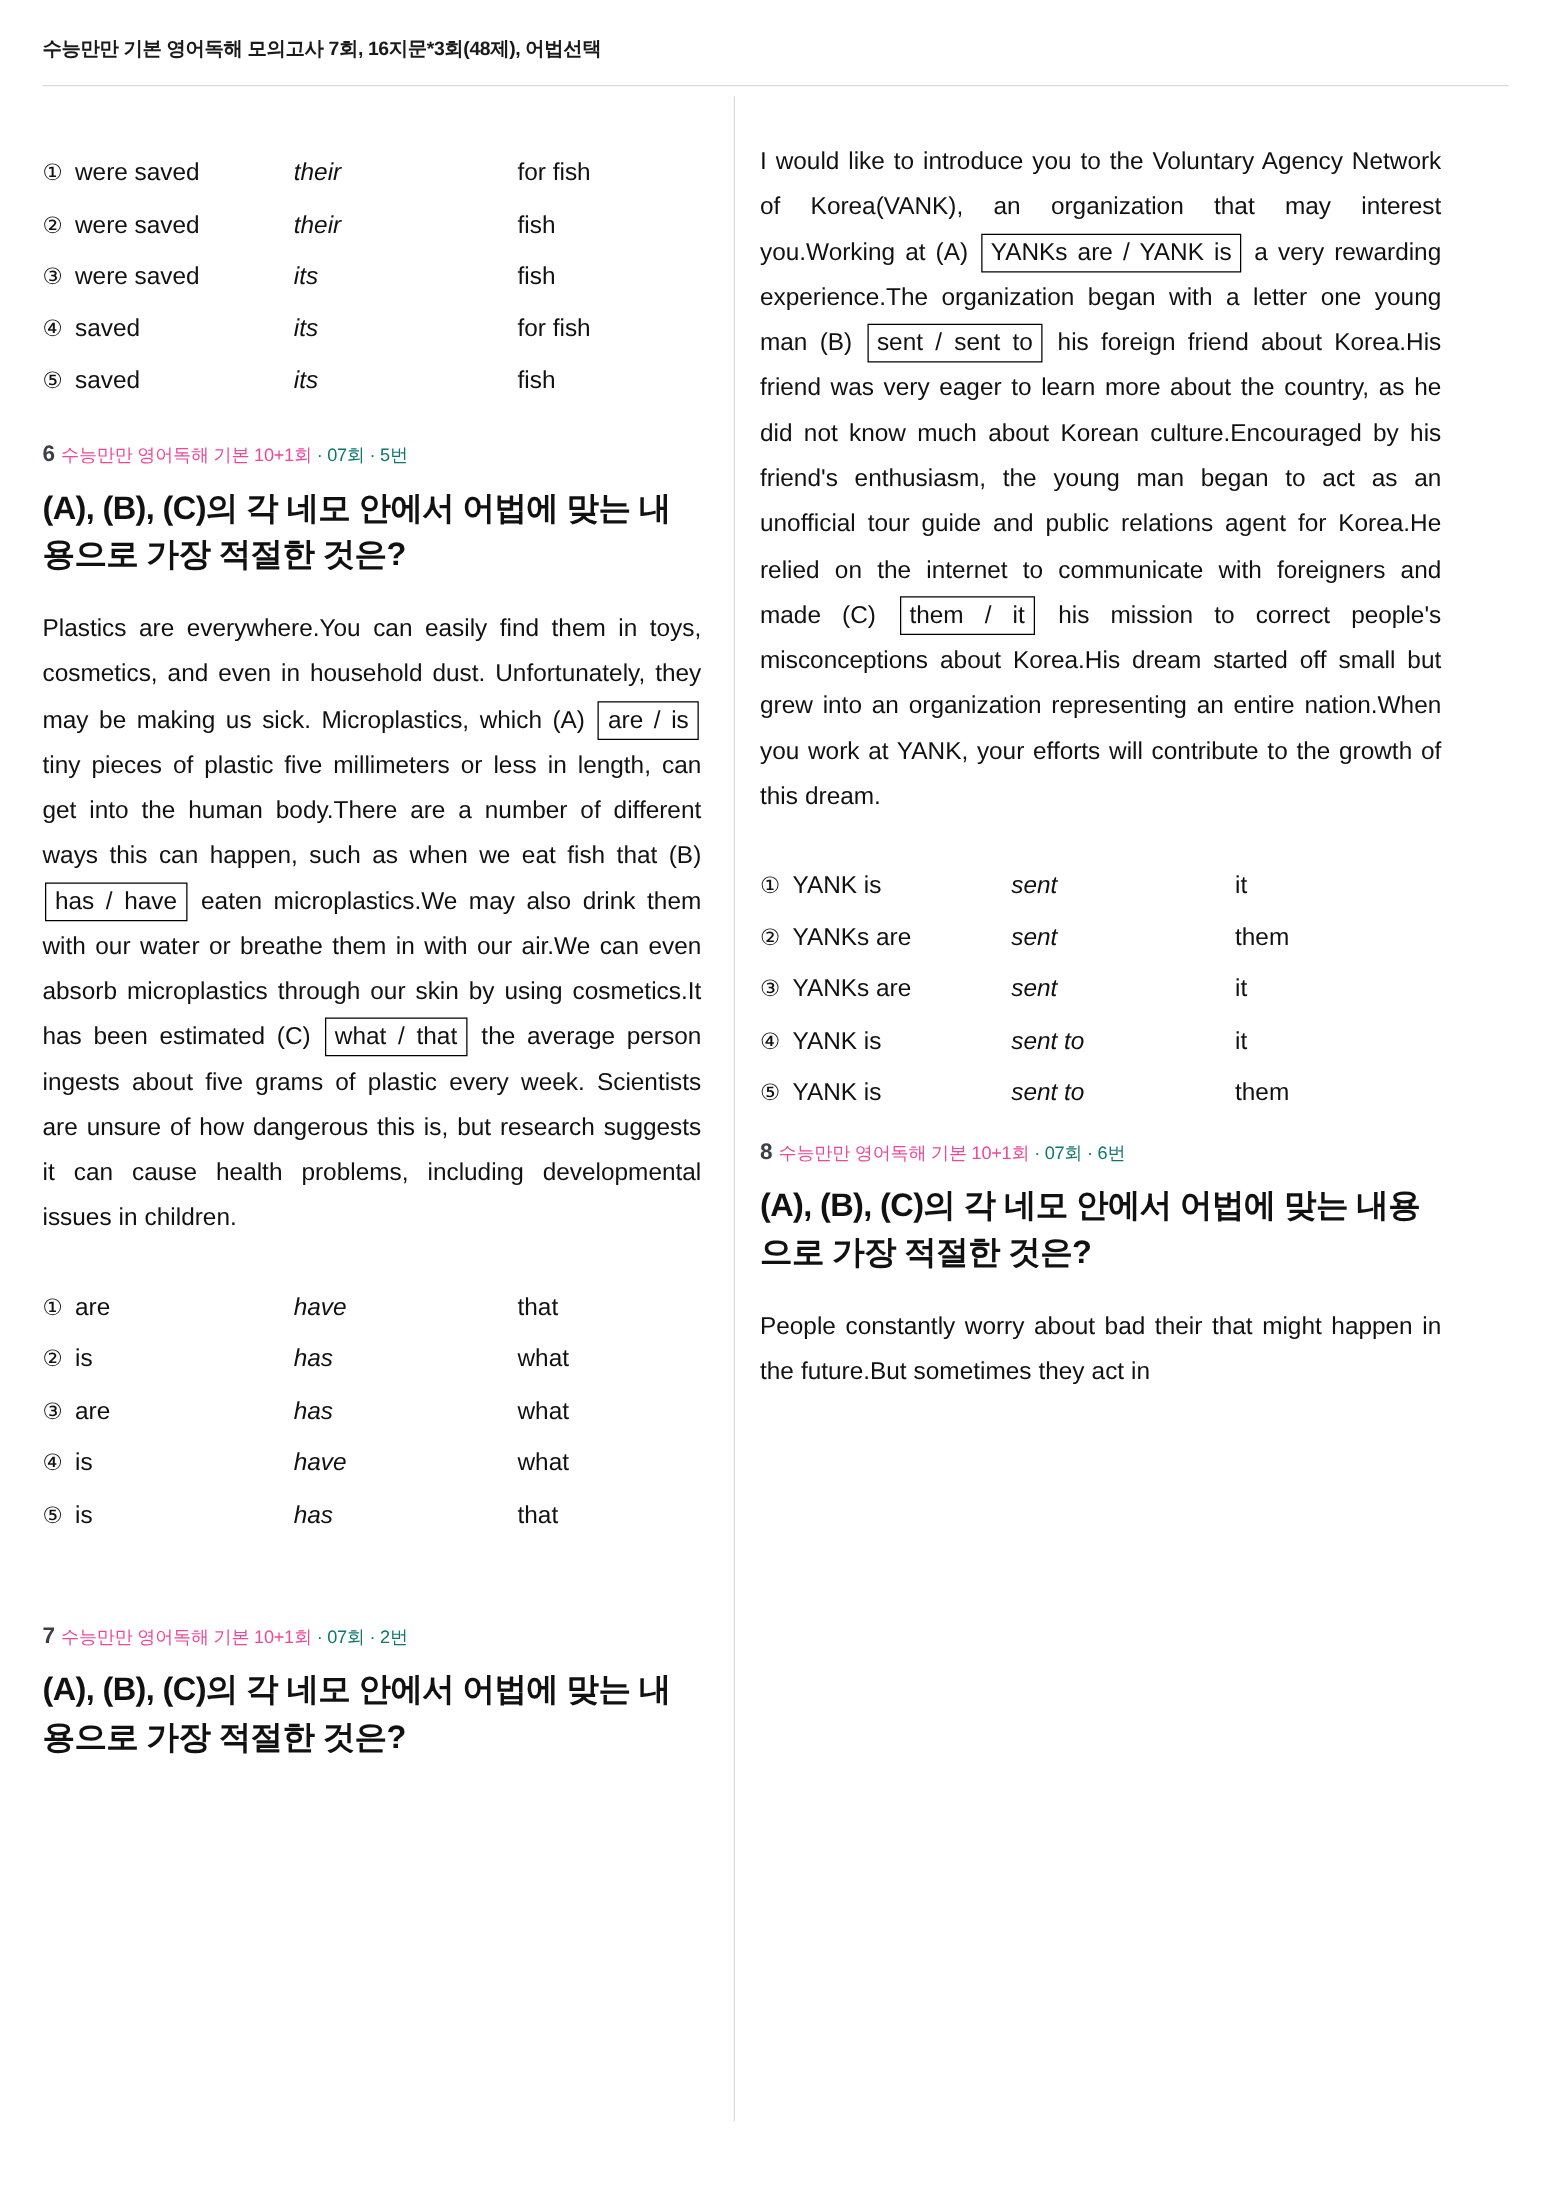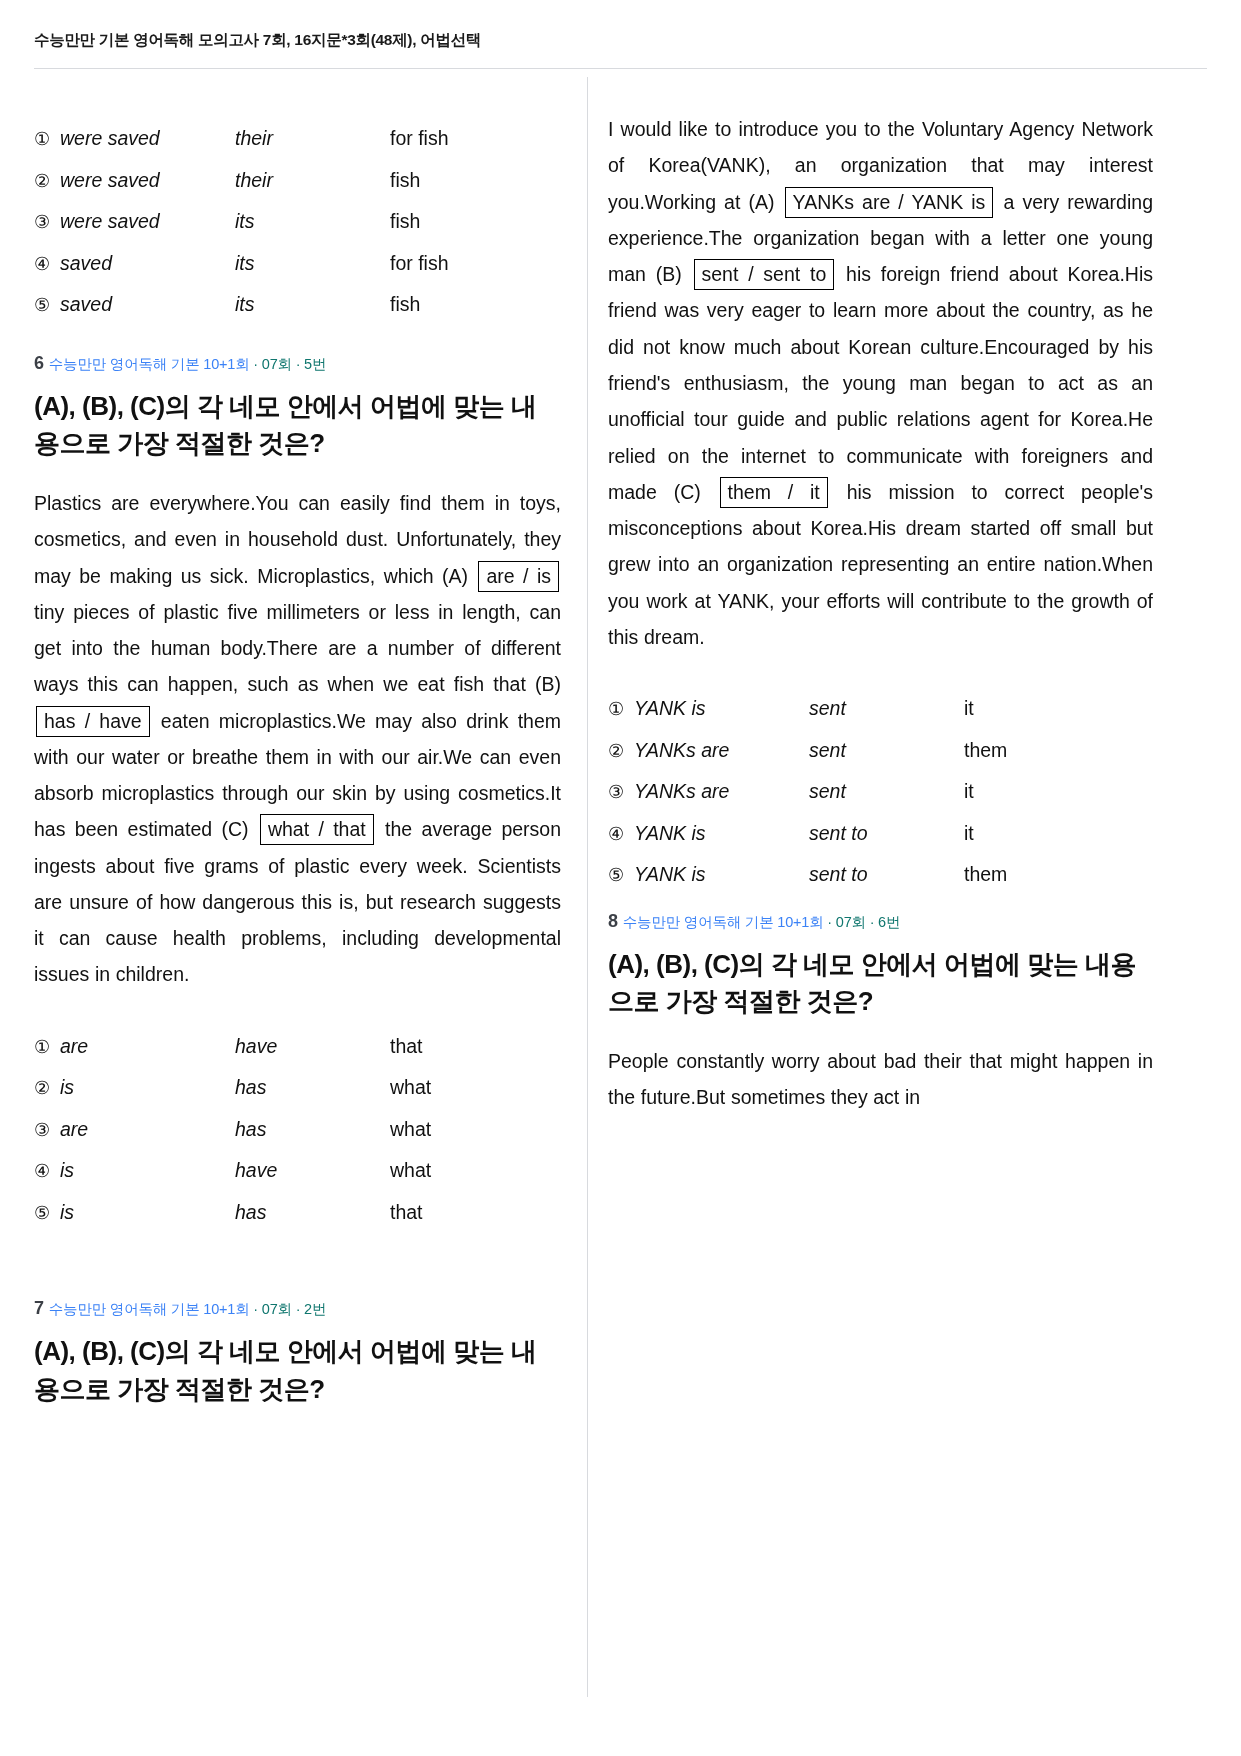--- a/index.html
+++ b/index.html
@@ -72,49 +72,49 @@
     color: #111;
   }
   .choice-num {
     width: 26px;
     flex: 0 0 26px;
     font-size: 18px;
   }
   .choice-c1 {
     flex: 0 0 175px;
     width: 175px;
-    font-style: italic;
   }
   .choice-c2 {
     flex: 0 0 155px;
     width: 155px;
     font-style: italic;
   }
   .choice-c3 {
     flex: 1 1 auto;
+    margin-left: 24px;
   }
 
   
   .q-block {
     margin-top: 38px;
   }
   .q-meta {
     font-size: 14.5px;
     color: #8a8f98;
     letter-spacing: -0.2px;
     margin-bottom: 14px;
   }
   .q-meta .q-num {
     font-size: 18px;
     font-weight: bold;
     color: #3b3f46;
     margin-right: 5px;
   }
   .q-meta .q-src {
-    color: #3b82f6;
+    color: #ec4899;
     font-weight: 500;
   }
   .q-meta .q-ref {
     color: #0f766e;
   }
   .q-prompt {
     font-size: 26px;
     font-weight: bold;
     line-height: 1.45;
     letter-spacing: -0.5px;

